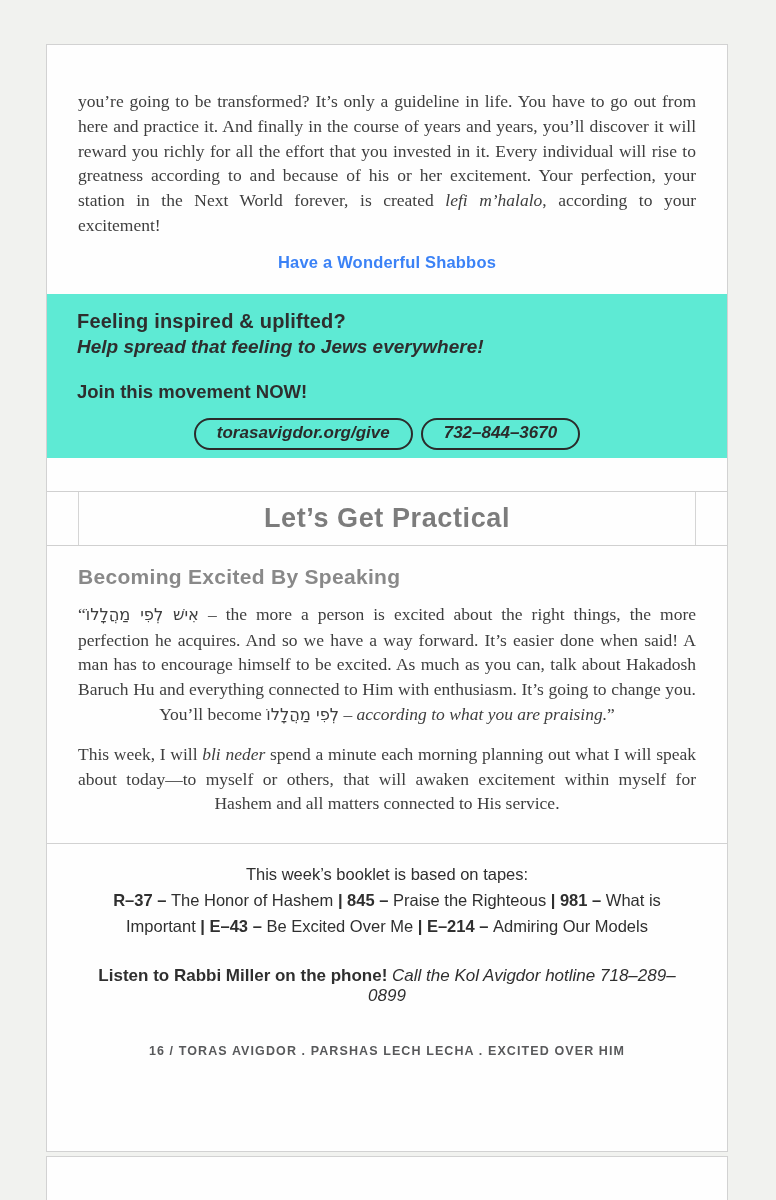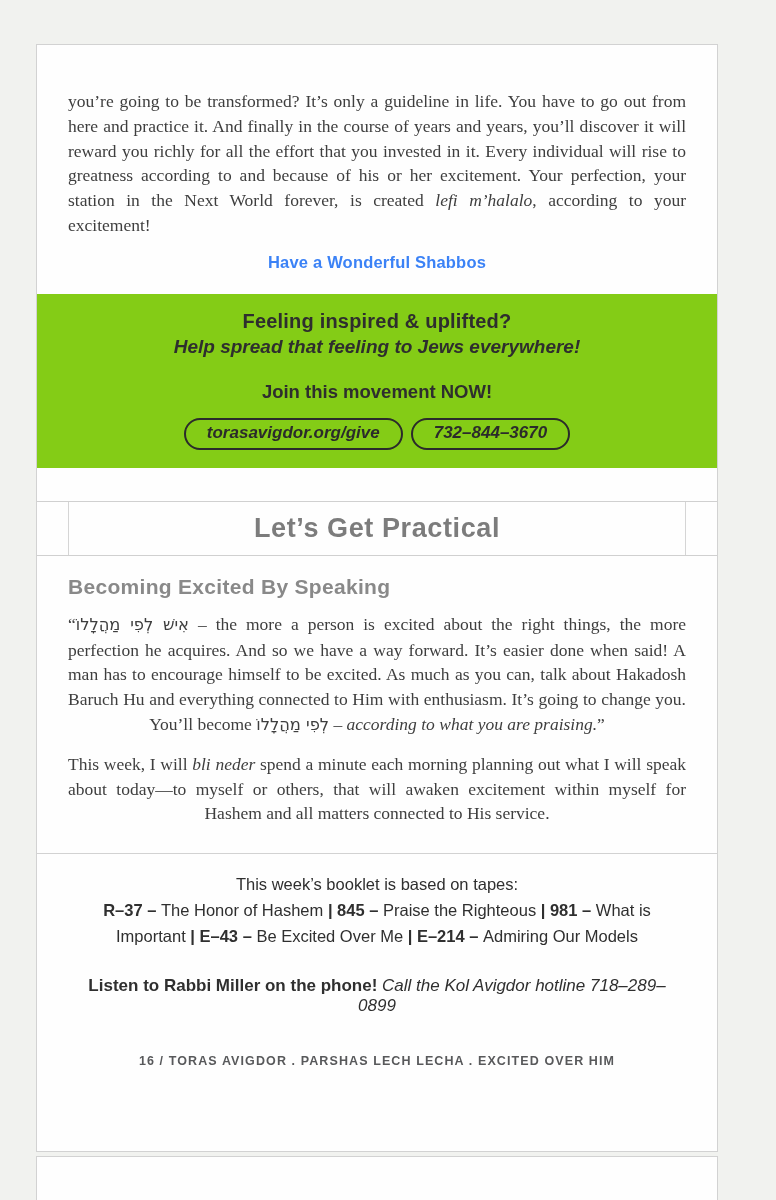--- a/index.html
+++ b/index.html
@@ -2,21 +2,21 @@
 <html><head>
 <meta charset="utf-8">
 <style>
   * { margin: 0; padding: 0; box-sizing: border-box; }
   html, body { width: 776px; height: 1200px; overflow: hidden; }
   body {
     background: #f1f2ef;
     font-family: "Liberation Sans", sans-serif;
   }
   .card {
-    margin-left: 36px;
+    margin-left: 46px;
     width: 682px;
     background: #fefefe;
     border: 1px solid #d2d2d2;
   }
   .card-main { margin-top: 44px; min-height: 1108px; }
   .card-next { margin-top: 4px; height: 70px; border-bottom: none; }
 
   
   .top-text { padding: 44px 31px 0 31px; }
   .body-serif {
@@ -32,23 +32,22 @@
     text-align: center;
     font-size: 16.5px;
     font-weight: bold;
     color: #3b82f6;
     letter-spacing: 0.2px;
   }
 
   
   .promo-box {
     margin-top: 22px;
-    background: #84cc16;
-    text-align: center;
-    padding: 16px 30px 18px 30px;
+    background: #5eead4;
+    padding: 16px 30px 8px 30px;
     color: #2e2e2e;
   }
   .promo-heading { font-size: 20px; font-weight: bold; letter-spacing: 0.2px; }
   .promo-subheading { font-size: 19px; font-weight: bold; font-style: italic; margin-top: 3px; }
   .promo-body { margin-top: 24px; font-size: 17px; line-height: 27px; color: #333333; }
   .promo-cta { margin-top: 23px; font-size: 18.5px; font-weight: bold; }
   .pill-row { margin-top: 15px; display: flex; justify-content: center; gap: 8px; }
   .pill {
     display: inline-block;
     border: 2px solid #2b2b2b;

